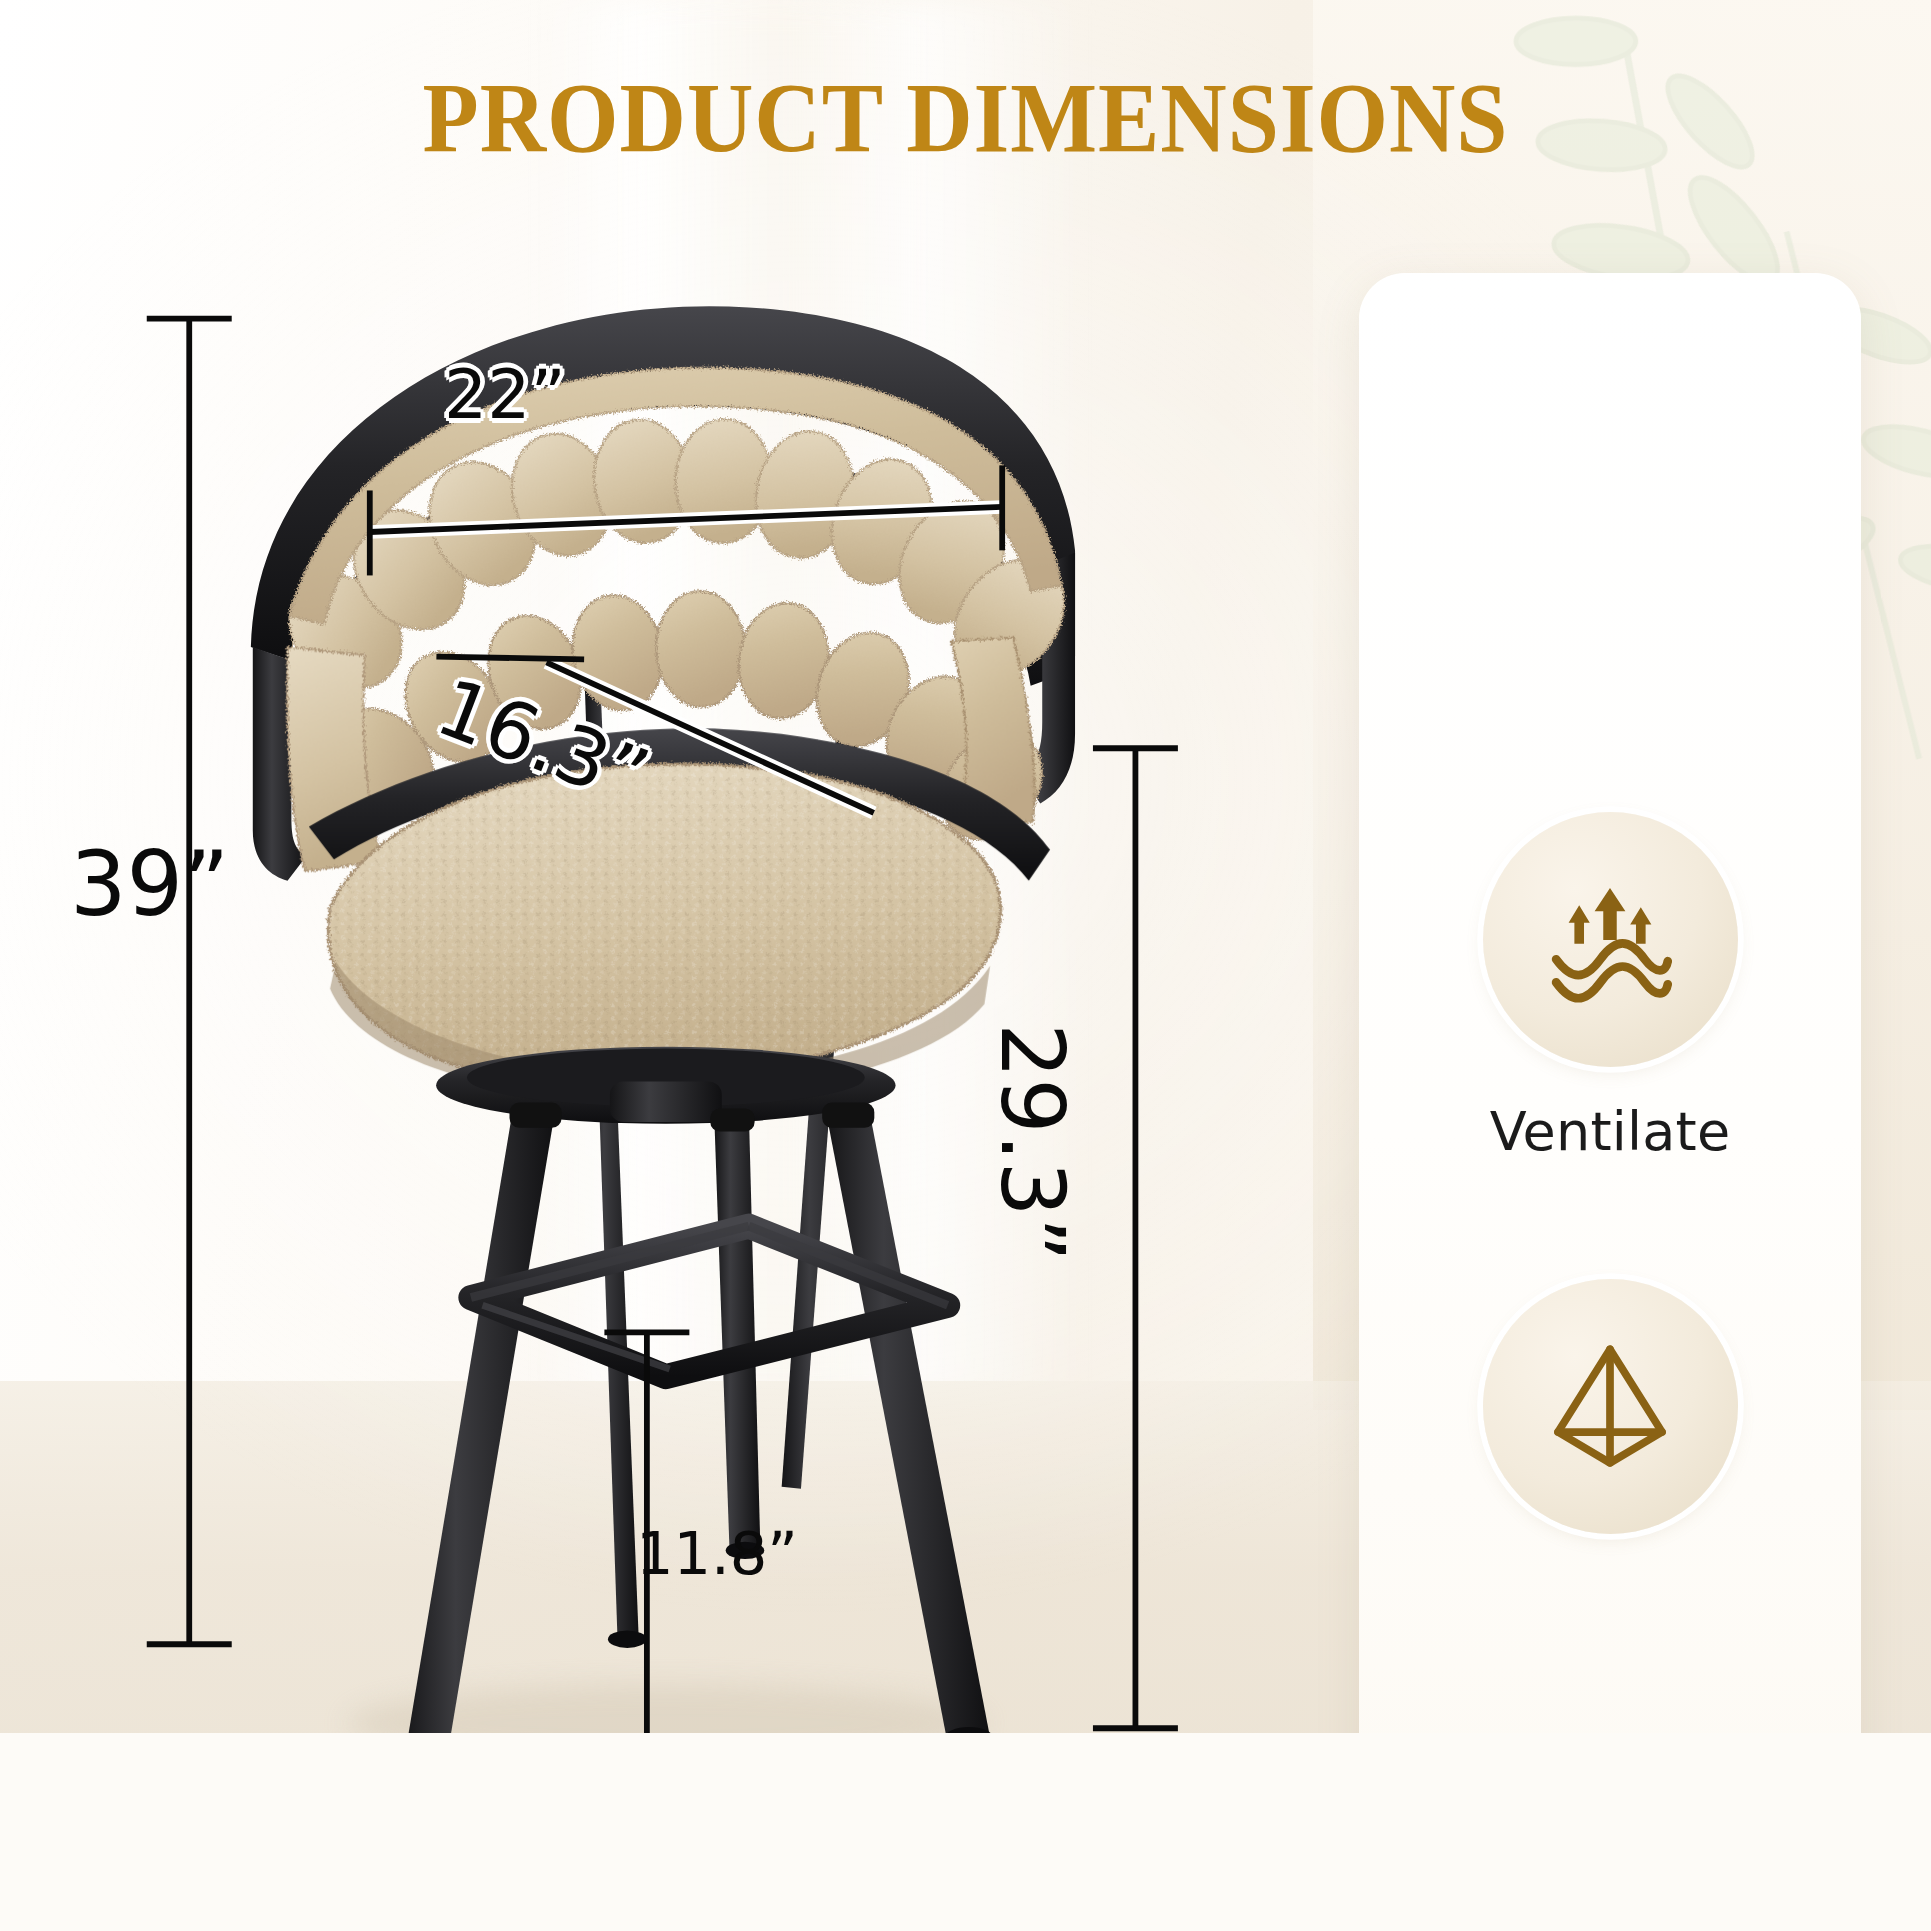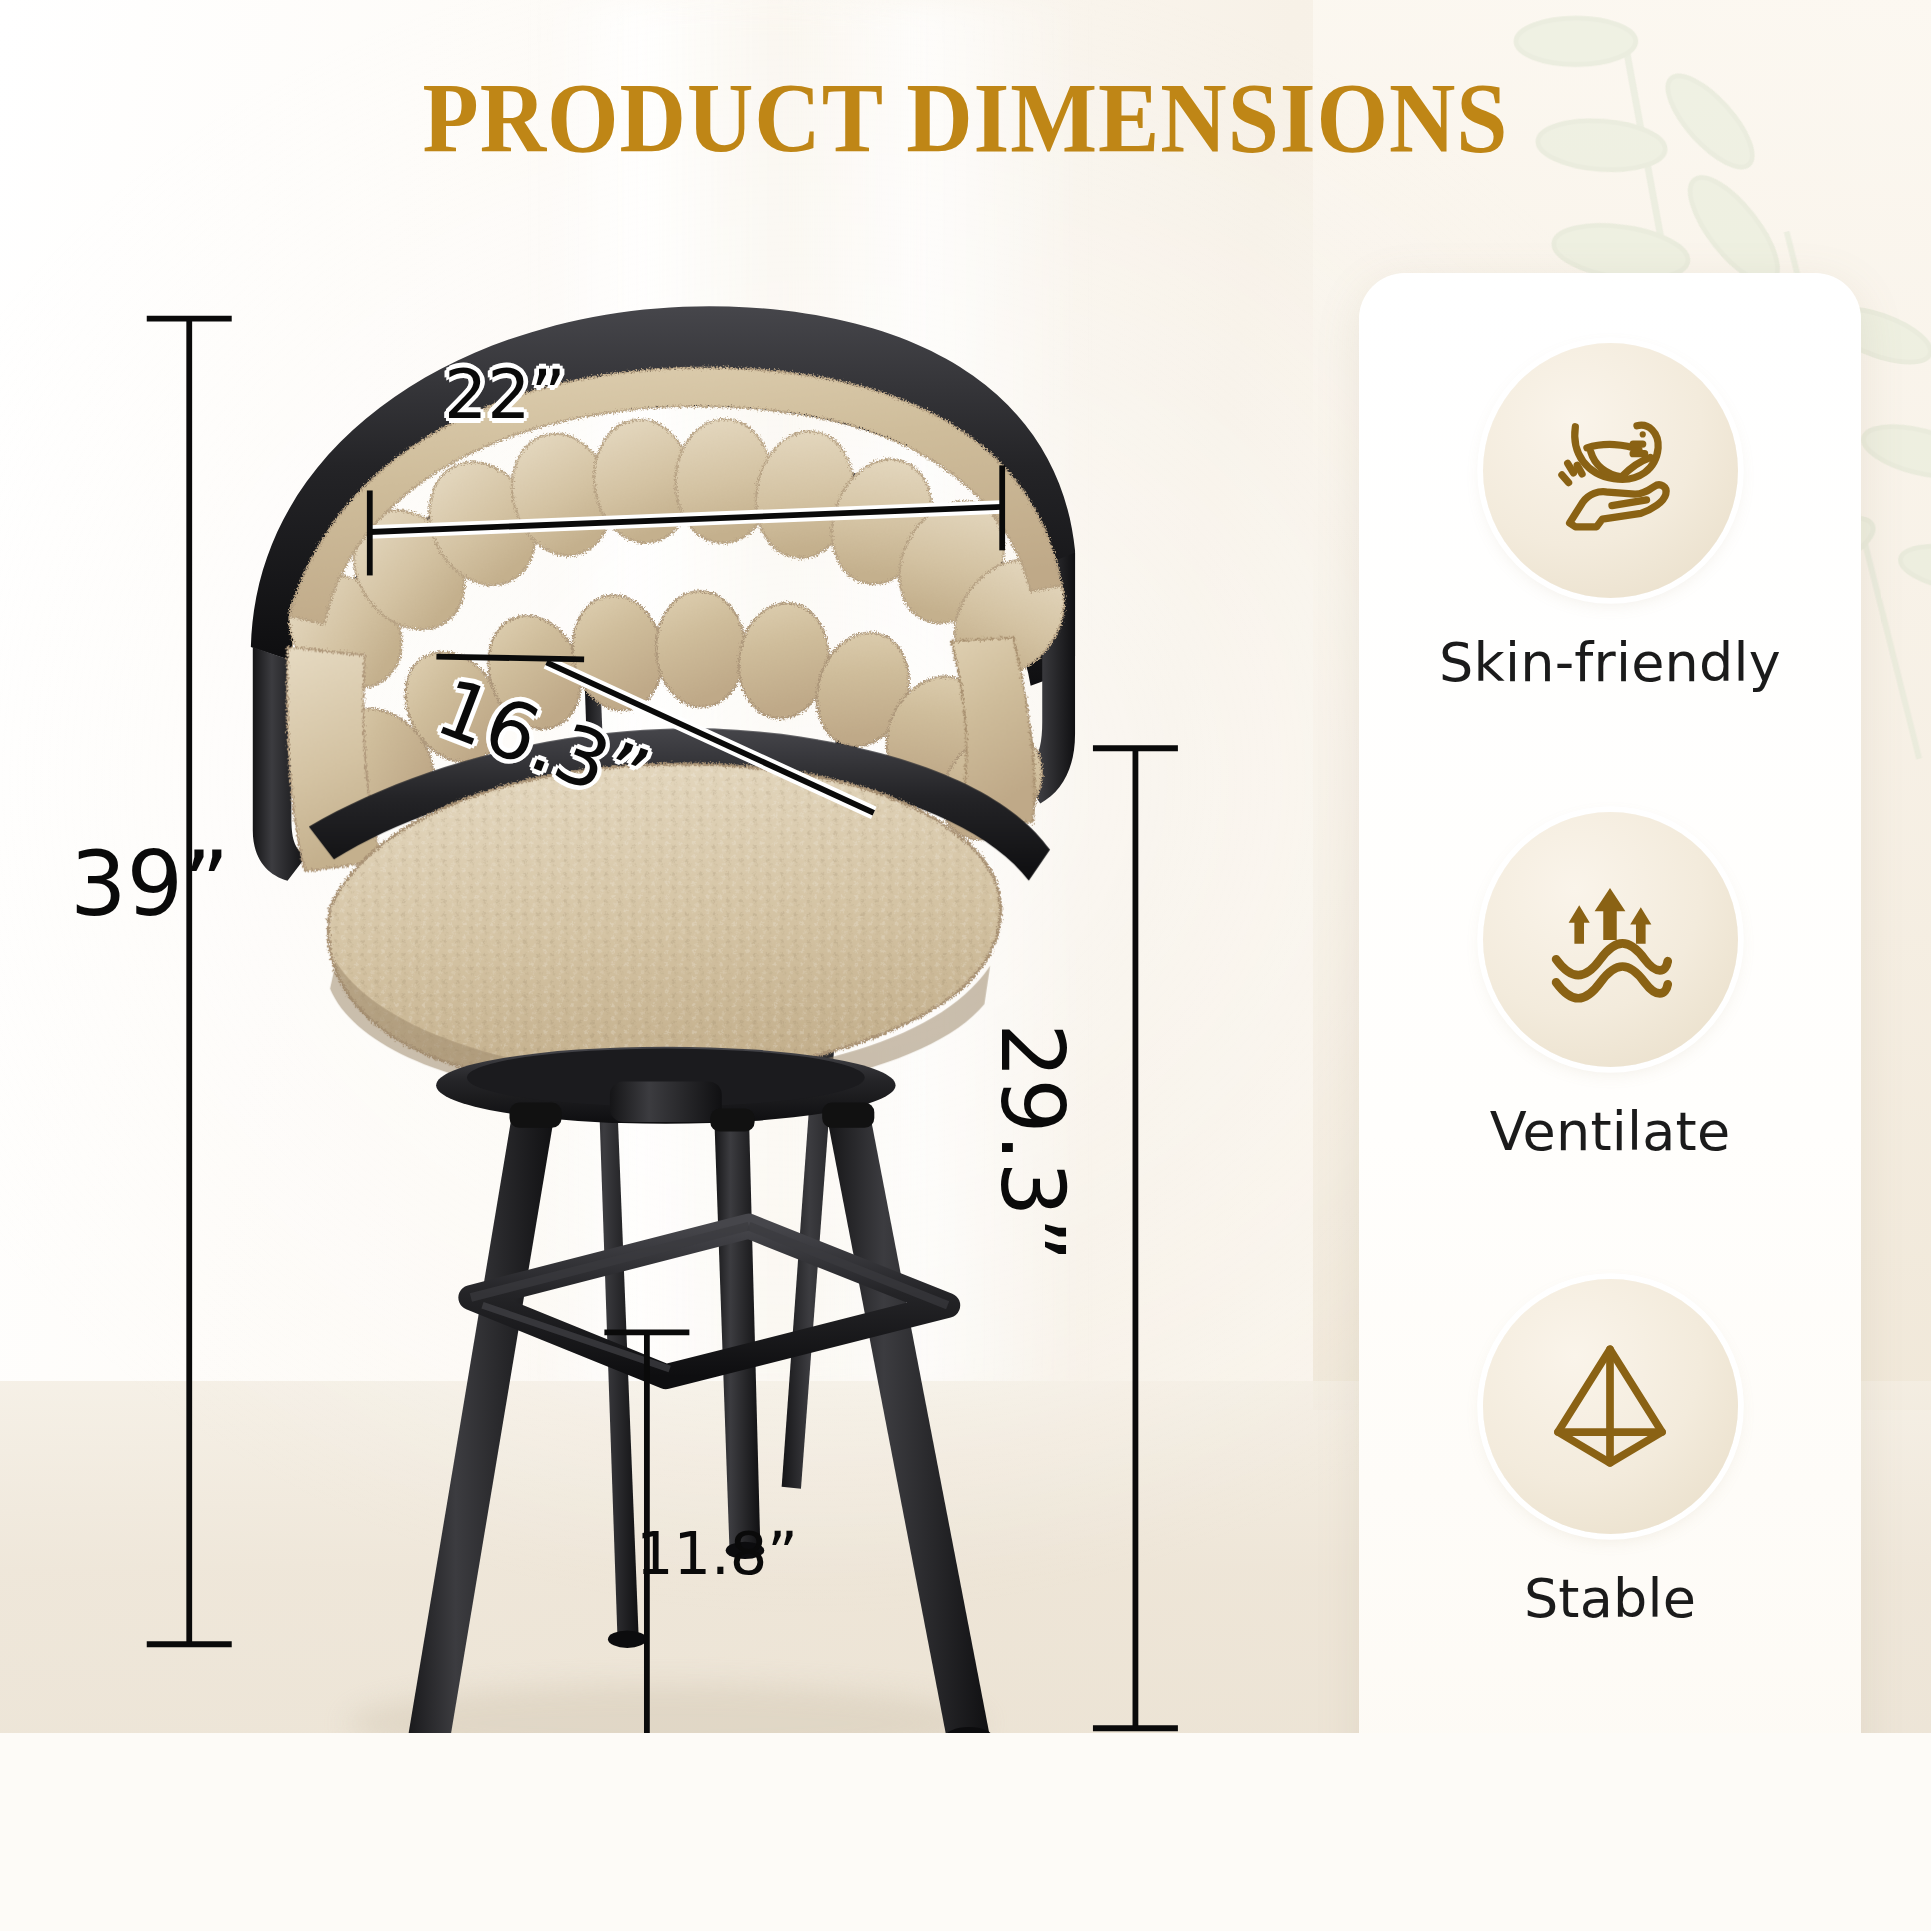--- a/index.html
+++ b/index.html
@@ -324,40 +324,20 @@
   </svg>
 
   <div class="dimtxt t39">39”</div>
   <div class="dimtxt outlined t22">22”</div>
   <div class="dimtxt outlined t163">16.3”</div>
   <div class="dimtxt t293">29.3”</div>
   <div class="dimtxt t118">11.8”</div>
 
   <div class="feature-card">
 
-    <div class="feature f1">
-      <div class="f-circle">
-        <svg width="154" height="154" viewBox="0 0 160 160">
-          <g fill="none" stroke="#8a6214" stroke-width="7.5" stroke-linecap="round" stroke-linejoin="round">
-            <path d="M44 34 C 40 62, 56 84, 84 88 C 110 92, 128 78, 130 56 C 131 40, 120 30, 108 33"></path>
-            <path d="M56 56 C 74 50, 96 52, 110 58"></path>
-            <path d="M60 60 C 64 74, 76 84, 92 86"></path>
-            <path d="M92 86 C 100 78, 110 70, 122 66"></path>
-            <path d="M104 52 l 10 0 M104 62 l 12 0"></path>
-            <circle cx="114" cy="42" r="3.2" fill="#8a6214" stroke="none"></circle>
-            <path d="M36 72 l 6 10 M46 74 l 5 9 M30 84 l 7 8"></path>
-            <path d="M38 134 L 52 112 C 58 104, 68 100, 78 102 L 106 104
-                     C 114 104, 120 100, 126 96 C 132 92, 140 96, 138 104
-                     C 136 112, 124 120, 112 124 L 72 130 L 66 138 L 44 138 Z"></path>
-            <path d="M82 116 L 118 110"></path>
-          </g>
-        </svg>
-      </div>
-      <div class="f-label">Skin-friendly</div>
-    </div>
 
     <div class="feature f2">
       <div class="f-circle">
         <svg width="154" height="154" viewBox="0 0 160 160">
           <g fill="#8a6214">
             <path d="M80 26 L 96 50 L 87 50 L 87 80 L 73 80 L 73 50 L 64 50 Z"></path>
             <path d="M48 44 L 59 62 L 53 62 L 53 84 L 43 84 L 43 62 L 37 62 Z"></path>
             <path d="M112 46 L 123 64 L 117 64 L 117 84 L 107 84 L 107 64 L 101 64 Z"></path>
           </g>
           <g fill="none" stroke="#8a6214" stroke-width="9" stroke-linecap="round">
@@ -372,19 +352,18 @@
     <div class="feature f3">
       <div class="f-circle">
         <svg width="154" height="154" viewBox="0 0 160 160">
           <g fill="none" stroke="#8a6214" stroke-width="8" stroke-linejoin="round" stroke-linecap="round">
             <path d="M80 20 L 26 106 L 80 138 L 134 106 Z"></path>
             <path d="M80 20 L 80 138"></path>
             <path d="M26 106 L 134 106"></path>
           </g>
         </svg>
       </div>
-      <div class="f-label">Stable</div>
     </div>
 
   </div>
 
 </div>
 
 
 </body></html>

